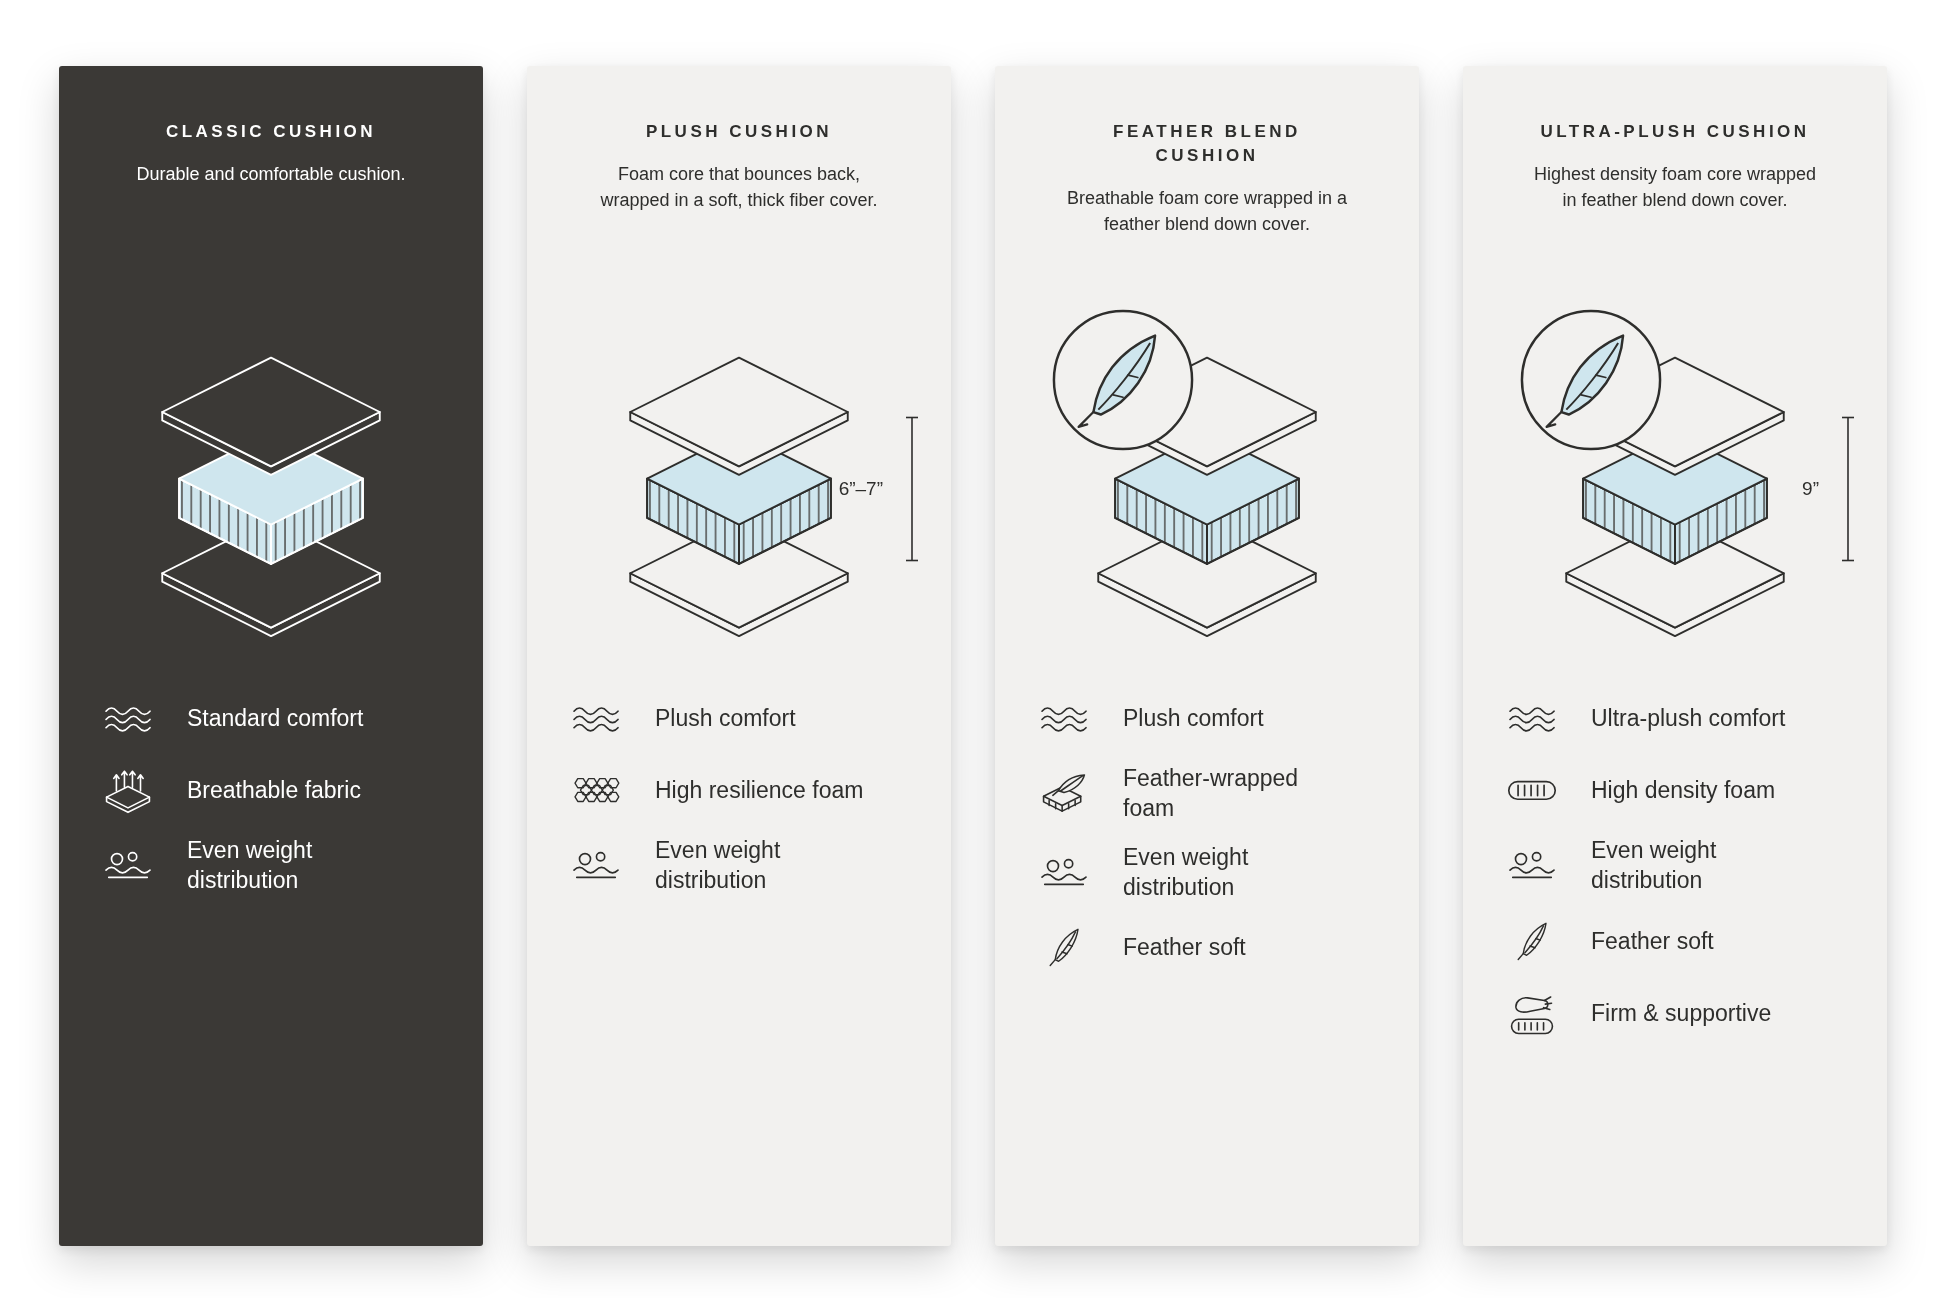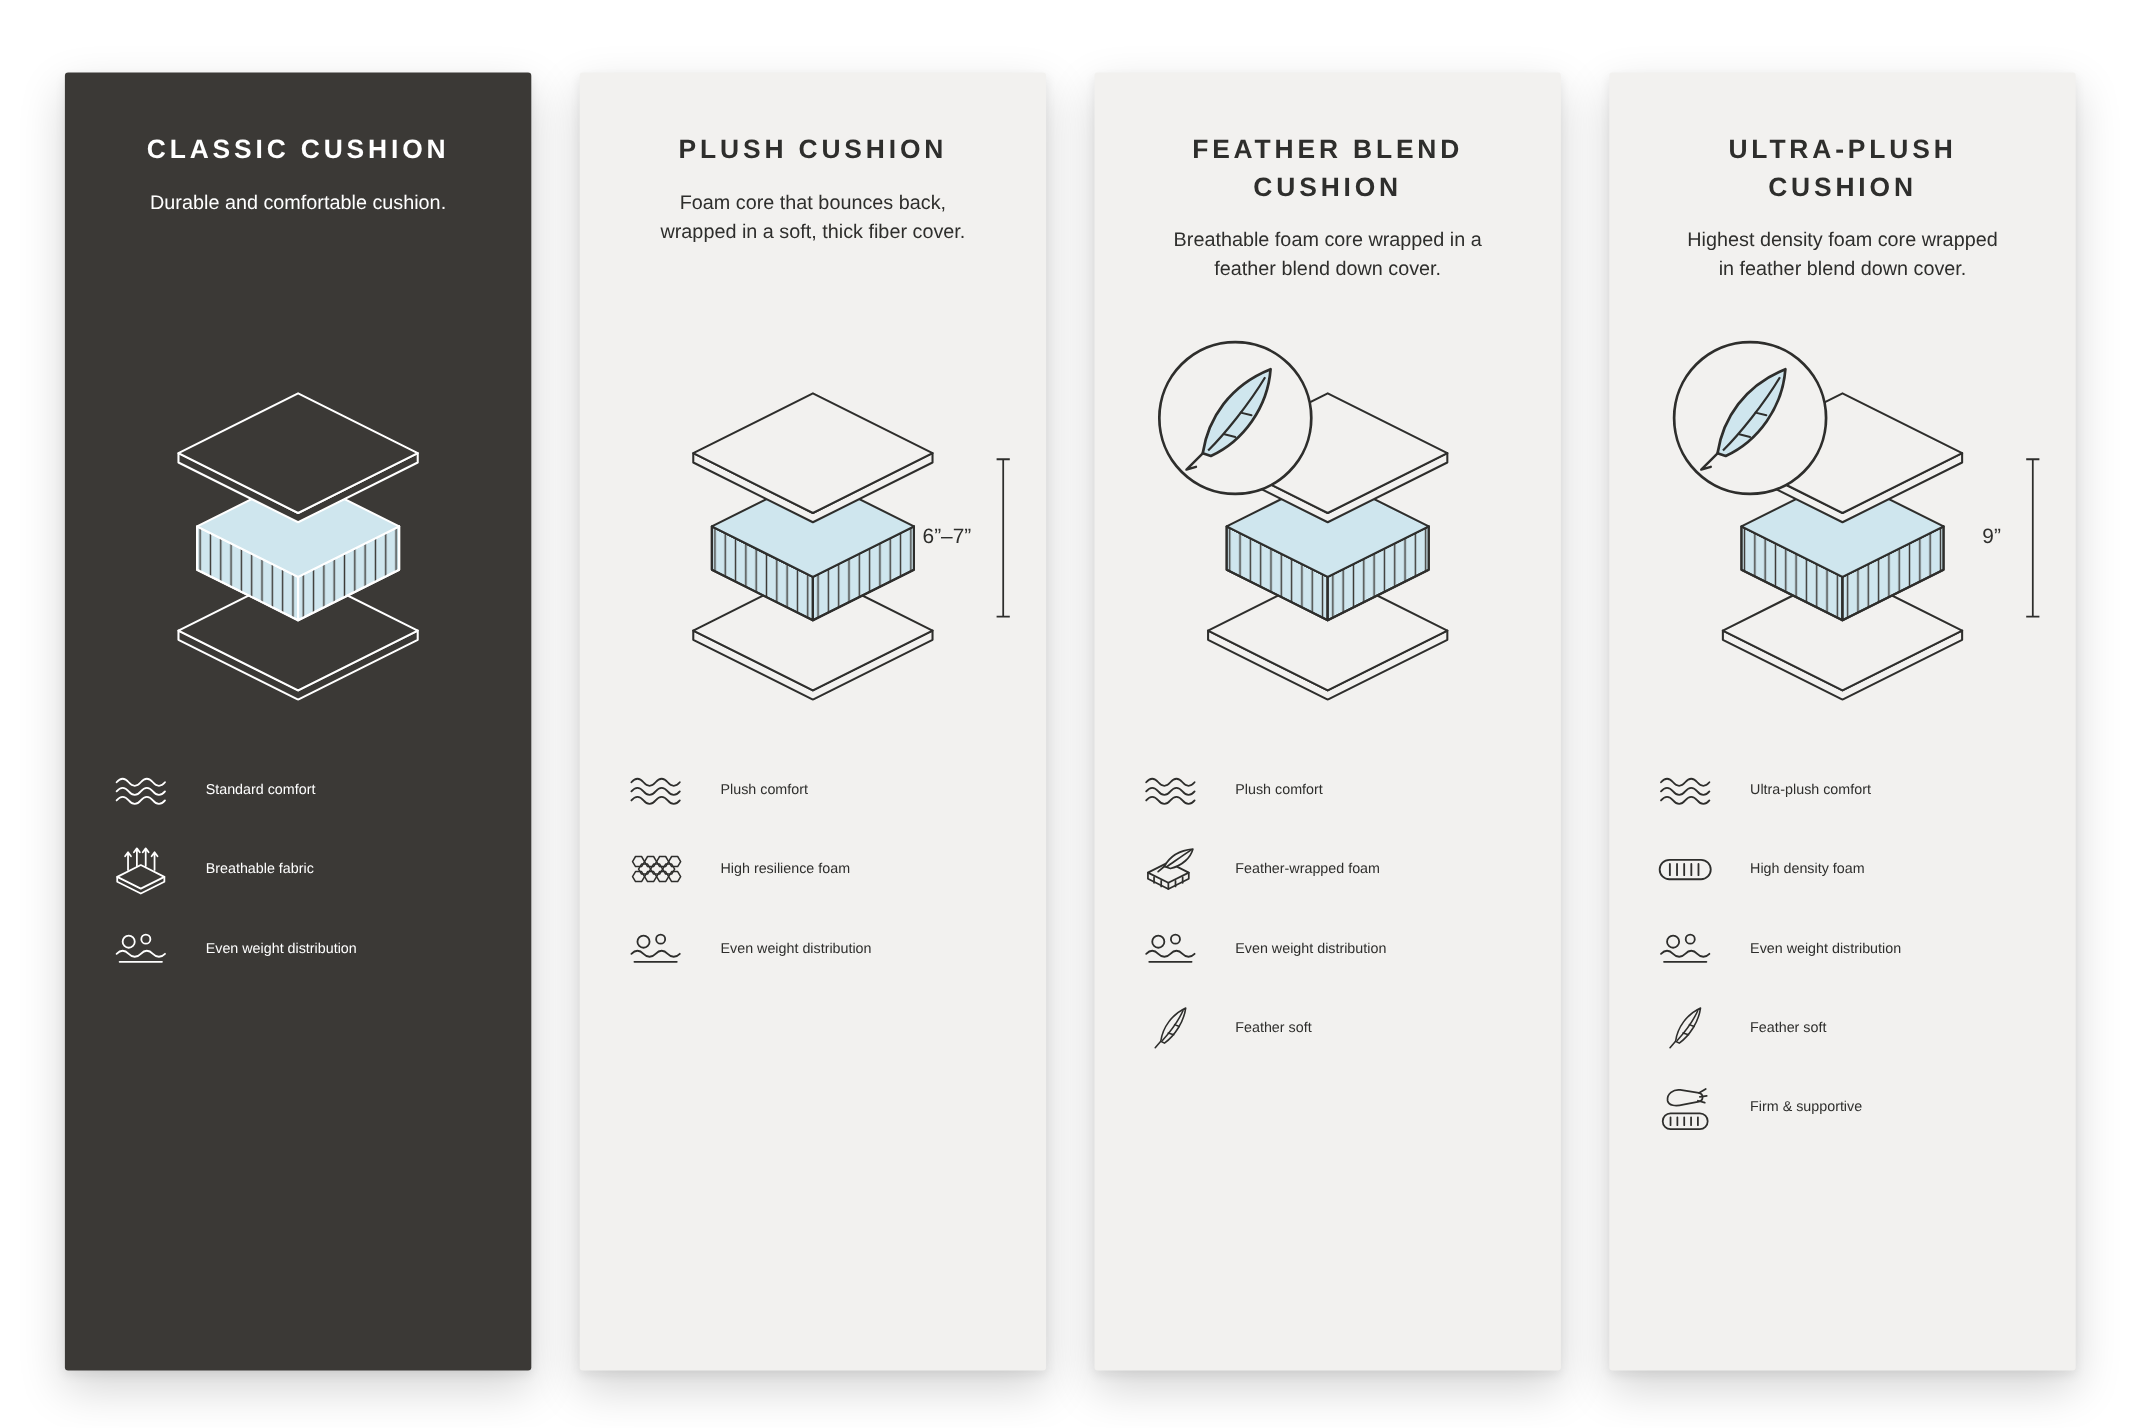--- a/index.html
+++ b/index.html
@@ -15,41 +15,41 @@
     background:var(--card-bg,#F2F1EF);
     color:var(--card-fg,#2E2E2C);
     --slab-fill:var(--card-bg,#F2F1EF);
     border-radius:3px;
     box-shadow:0 16px 42px rgba(0,0,0,.17), 0 4px 10px rgba(0,0,0,.07);
     padding:54px 40px 40px;
     display:flex; flex-direction:column;
   }
   .card-head { min-height:190px; text-align:center; }
   .title {
-    font-size:24px; font-weight:bold; letter-spacing:3.5px;
+    font-size:17px; font-weight:bold; letter-spacing:3.5px;
     line-height:1.42; max-width:282px; margin:0 auto;
   }
   .desc {
     margin:18px auto 0; font-size:18px; line-height:1.44;
     max-width:287px;
   }
   .diagram { position:relative; width:244px; margin:42px auto 0; }
   .cushion { display:block; width:244px; height:285px; }
   .badge { position:absolute; left:-36px; top:-46px; width:148px; height:148px; }
   .dim {
     position:absolute; right:-58px; top:64px;
     display:flex; align-items:center; gap:22px;
   }
   .dim-label { font-size:19px; white-space:nowrap; }
   .dim-line line { stroke:currentColor; stroke-width:1.6; }
   .features { list-style:none; margin-top:54px; }
   .feature { display:flex; align-items:center; gap:30px; margin-bottom:18px; min-height:54px; }
   .ficon { width:58px; flex:0 0 58px; display:flex; justify-content:center; align-items:center; }
   .ficon svg { display:block; }
-  .flabel { font-size:13px; line-height:1.32; max-width:215px; }
+  .flabel { font-size:23px; line-height:1.32; max-width:215px; }
 </style>
 </head>
 <body>
 
 <svg width="0" height="0" style="position:absolute" aria-hidden="true">
   <defs>
     <pattern id="hatch" width="10" height="14" patternUnits="userSpaceOnUse">
       <line x1="5" y1="0" x2="5" y2="14" stroke="#3B3936" stroke-width="1.4"></line>
     </pattern>
 

